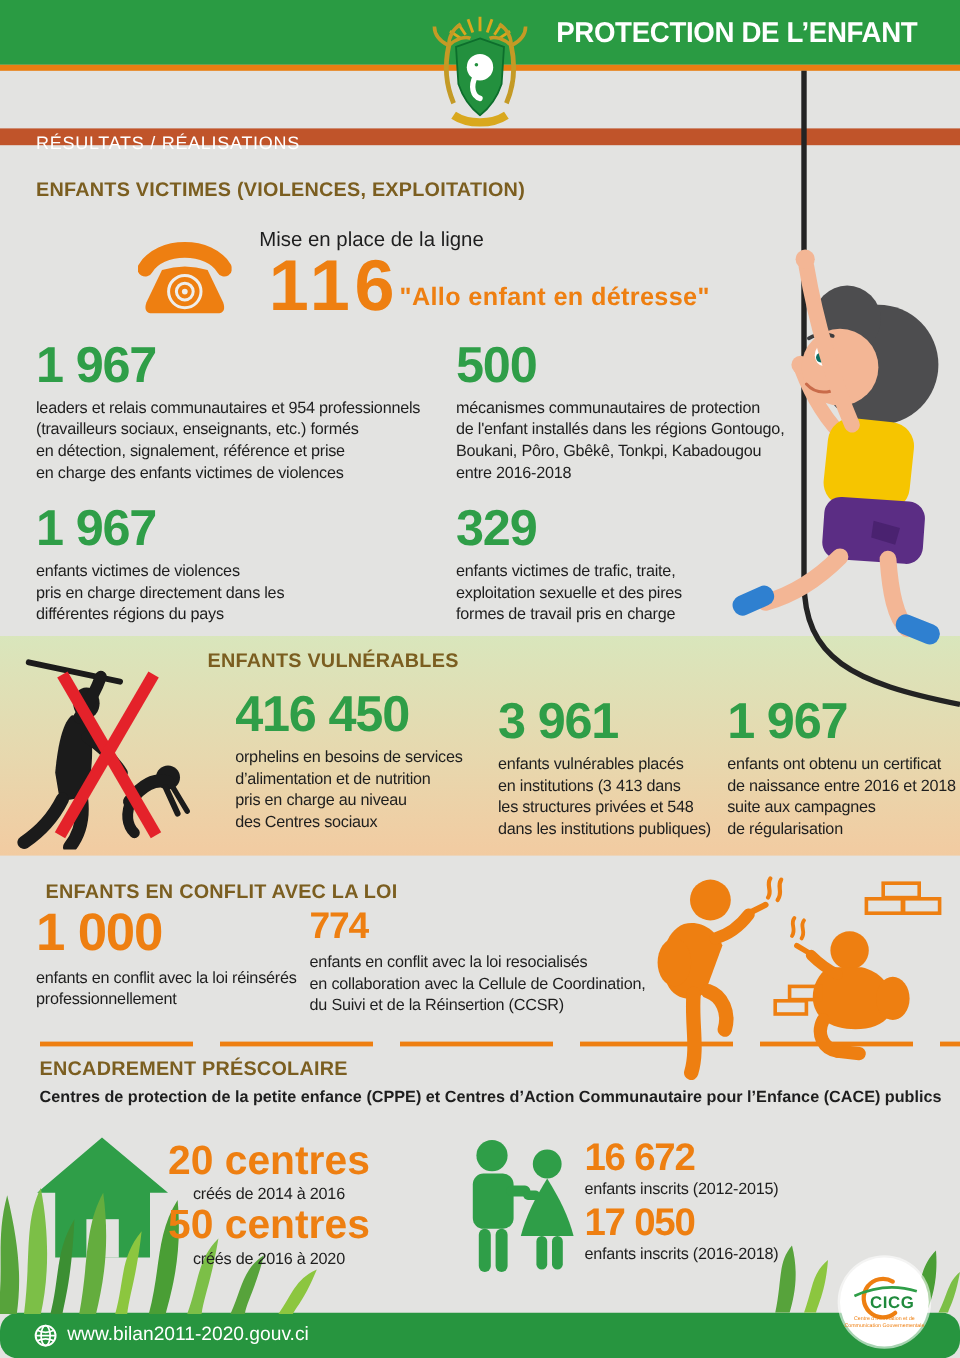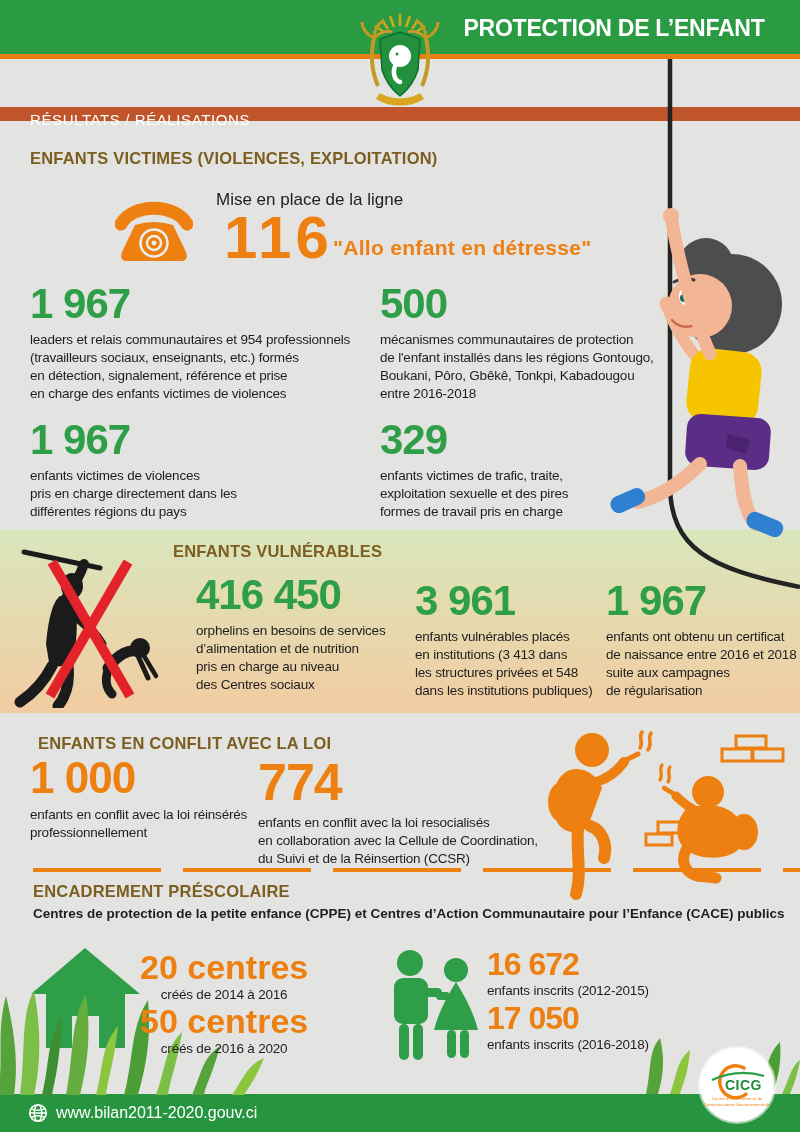--- a/index.html
+++ b/index.html
@@ -31,21 +31,21 @@
   .hot-num{font-size:60px;font-weight:bold;color:#ee7f11;letter-spacing:4px;line-height:1;}
   .hot-name{font-size:21px;font-weight:bold;color:#ee7f11;letter-spacing:.3px;}
   
   .vuln-band{top:530px;left:0;width:800px;height:183px;
     background:linear-gradient(180deg,#d9e6bc 0%,#e7d8ae 55%,#f2cba1 100%);}
   
   .dash-line{top:868px;left:33px;width:767px;height:4px;
     background:repeating-linear-gradient(90deg,#ee7f11 0 128px,transparent 128px 150px);}
   .subtitle{font-size:13.5px;font-weight:bold;color:#1e1e1e;}
   
-  .footer-bar{top:1094px;left:0;width:800px;height:38px;background:#27953f;}
+  .footer-bar{top:1094px;left:0;width:800px;height:38px;background:#27953f;border-radius:15px;}
   .footer-url{display:flex;align-items:center;gap:8px;height:38px;padding-left:28px;
     color:#fff;font-size:16px;}
   .cicg{top:1048px;left:700px;width:74px;height:74px;background:#fff;border-radius:50%;
     z-index:6;box-shadow:0 0 0 2px rgba(255,255,255,.6);}
   .z1{z-index:1}.z2{z-index:2}.z3{z-index:3}.z4{z-index:4}.z5{z-index:5}
 </style>
 </head>
 <body>
 
 <div class="page">
@@ -202,21 +202,21 @@
   </div>
 
   <div class="abs sec-title" style="left:38px;top:734px">ENFANTS EN CONFLIT AVEC LA LOI</div>
 
   <div class="abs" style="left:30px;top:756px;width:235px">
     <div class="val val-o" style="font-size:44px">1 000</div>
     <div class="stat-text">enfants en conflit avec la loi réinsérés
 professionnellement</div>
   </div>
   <div class="abs" style="left:258px;top:756px;width:325px">
-    <div class="val val-o" style="font-size:52px">774</div>
+    <div class="val val-o" style="font-size:31px">774</div>
     <div class="stat-text">enfants en conflit avec la loi resocialisés
 en collaboration avec la Cellule de Coordination,
 du Suivi et de la Réinsertion (CCSR)</div>
   </div>
 
   <div class="abs dash-line z1"></div>
 
   <svg class="abs z2" style="left:540px;top:722px" width="260" height="185" viewBox="0 0 260 185">
     <g fill="#ee7f11" stroke="#ee7f11">
 

